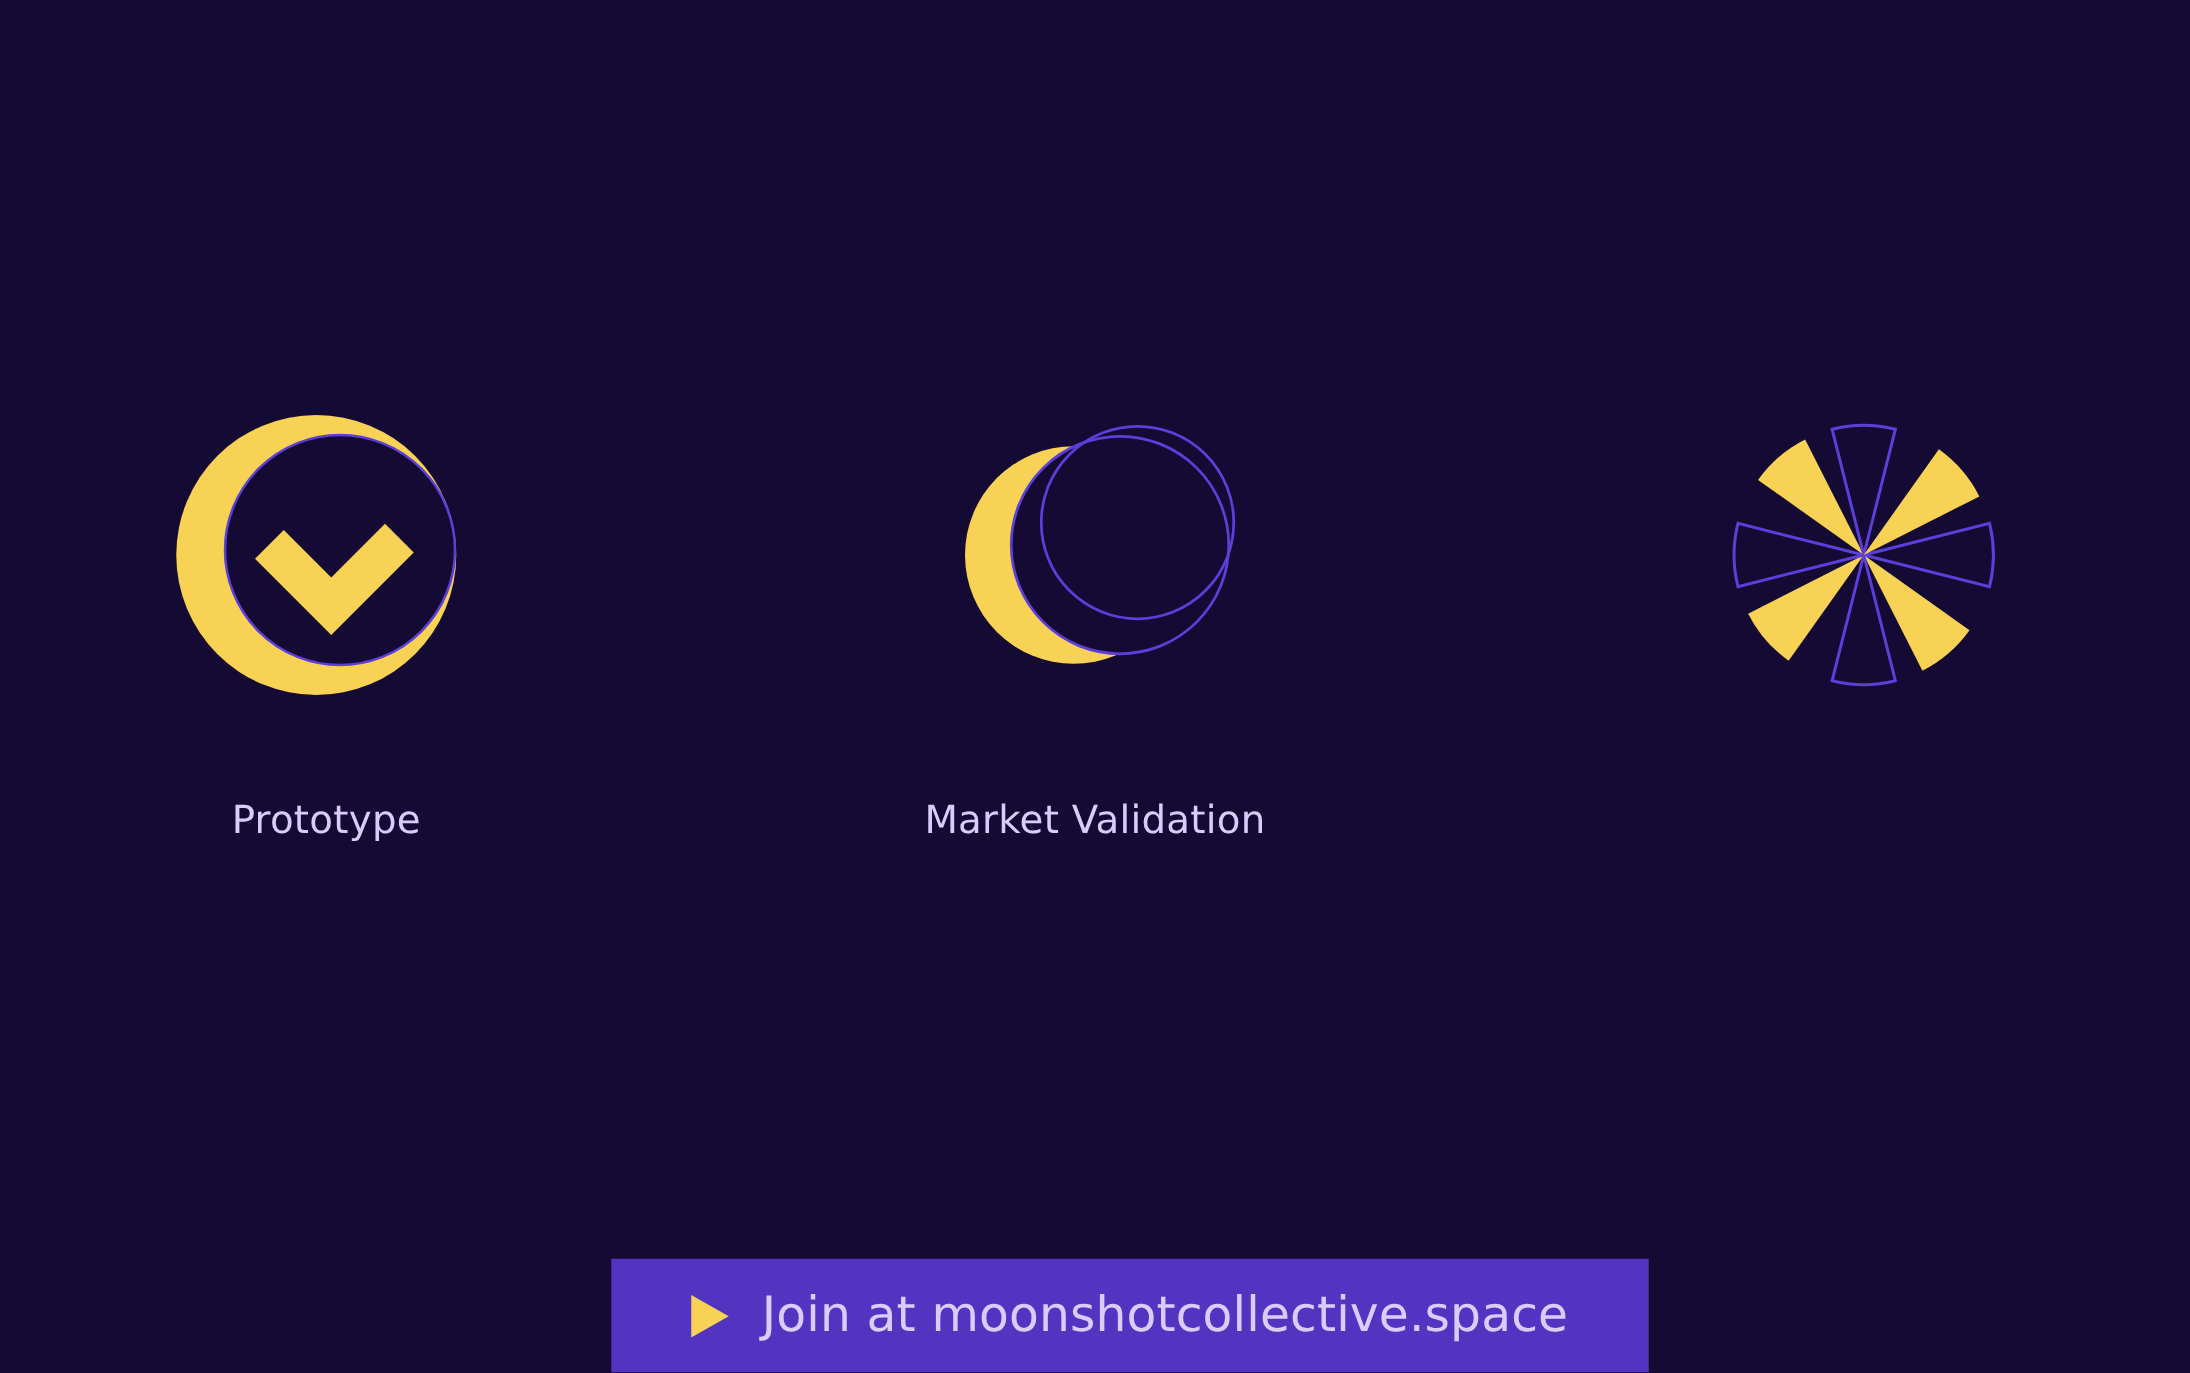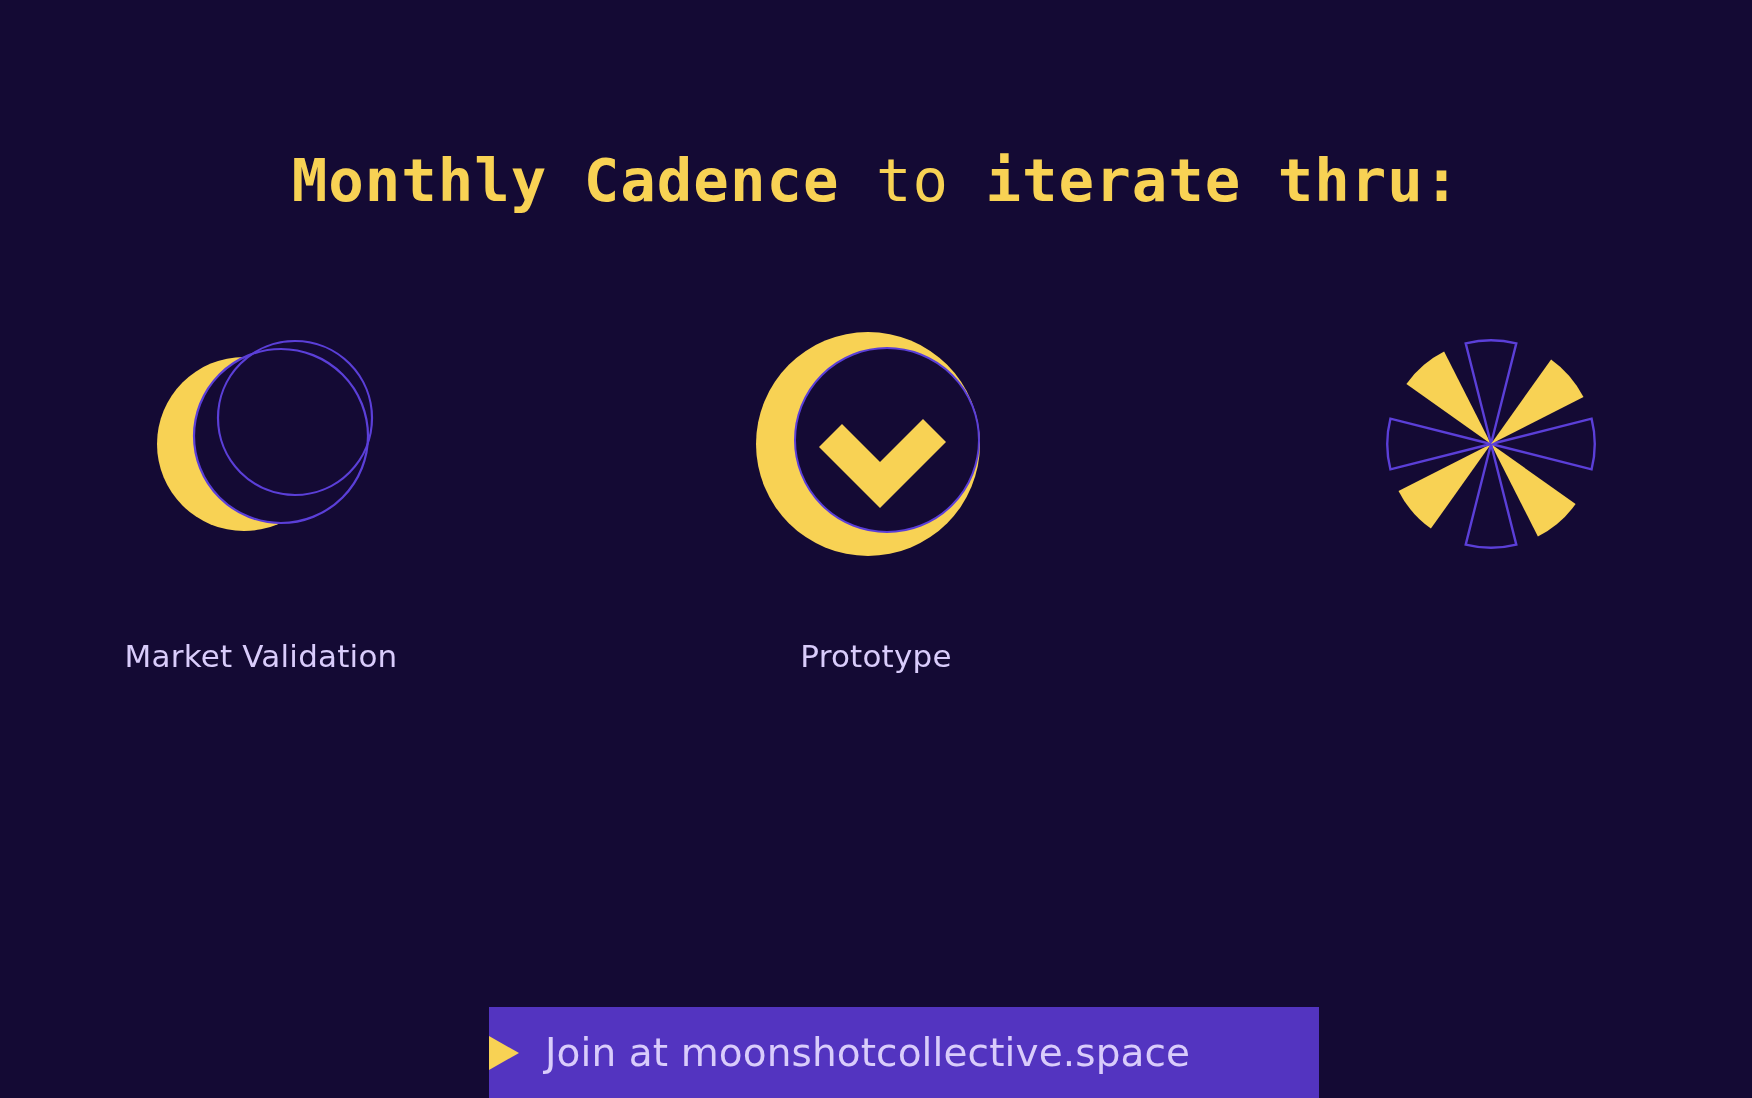--- a/index.html
+++ b/index.html
@@ -75,21 +75,21 @@
   
   .cta {
     position: absolute;
     left: 489px;
     top: 1007px;
     width: 830px;
     height: 91px;
     background: #5334c0;
     display: flex;
     align-items: center;
-    justify-content: flex-start;
+    justify-content: center;
     gap: 26px;
     box-sizing: border-box;
   }
   .cta-play {
     width: 0; height: 0;
     border-left: 30px solid #f8d254;
     border-top: 17px solid transparent;
     border-bottom: 17px solid transparent;
     flex: 0 0 auto;
   }
@@ -100,62 +100,57 @@
     color: #d9ccfb;
     letter-spacing: 0.1px;
     white-space: nowrap;
   }
 </style>
 </head>
 <body>
 
 <div class="slide">
 
-  <div class="title">
-    <span class="t-strong">Monthly Cadence</span>
-    <span class="t-light">to</span>
-    <span class="t-strong">iterate thru:</span>
-  </div>
 
   <div class="icon-row">
+
+    <div class="icon-cell">
+      <div class="icon-art">
+        <svg viewBox="0 0 252 252" xmlns="http://www.w3.org/2000/svg">
+          <defs>
+            <mask id="m2">
+              <rect x="0" y="0" width="252" height="252" fill="black"></rect>
+              <circle cx="118" cy="126" r="112" fill="white"></circle>
+              <circle cx="137" cy="122" r="92" fill="black"></circle>
+            </mask>
+          </defs>
+          <rect x="0" y="0" width="252" height="252" fill="#f8d254" mask="url(#m2)"></rect>
+          <circle cx="137" cy="122" r="92" fill="none" stroke="#5b3fd8" stroke-width="2"></circle>
+          <path d="M 92 106 L 130 144 L 173 101 L 196 124 L 130 190 L 69 129 Z" fill="#f8d254"></path>
+        </svg>
+      </div>
+      <div class="icon-label">Prototype</div>
+    </div>
 
     <div class="icon-cell">
       <div class="icon-art">
         <svg viewBox="0 0 252 252" xmlns="http://www.w3.org/2000/svg">
           <defs>
             <mask id="m1">
               <rect x="0" y="0" width="252" height="252" fill="black"></rect>
               <circle cx="109" cy="126" r="87" fill="white"></circle>
               <circle cx="146" cy="118" r="87" fill="black"></circle>
             </mask>
           </defs>
           <rect x="0" y="0" width="252" height="252" fill="#f8d254" mask="url(#m1)"></rect>
           <circle cx="146" cy="118" r="87" fill="none" stroke="#5b3fd8" stroke-width="2.2"></circle>
           <circle cx="160" cy="100" r="77" fill="none" stroke="#5b3fd8" stroke-width="2.2"></circle>
         </svg>
       </div>
       <div class="icon-label">Market Validation</div>
-    </div>
-
-    <div class="icon-cell">
-      <div class="icon-art">
-        <svg viewBox="0 0 252 252" xmlns="http://www.w3.org/2000/svg">
-          <defs>
-            <mask id="m2">
-              <rect x="0" y="0" width="252" height="252" fill="black"></rect>
-              <circle cx="118" cy="126" r="112" fill="white"></circle>
-              <circle cx="137" cy="122" r="92" fill="black"></circle>
-            </mask>
-          </defs>
-          <rect x="0" y="0" width="252" height="252" fill="#f8d254" mask="url(#m2)"></rect>
-          <circle cx="137" cy="122" r="92" fill="none" stroke="#5b3fd8" stroke-width="2"></circle>
-          <path d="M 92 106 L 130 144 L 173 101 L 196 124 L 130 190 L 69 129 Z" fill="#f8d254"></path>
-        </svg>
-      </div>
-      <div class="icon-label">Prototype</div>
     </div>
 
 
     <div class="icon-cell">
       <div class="icon-art">
         <svg viewBox="0 0 252 252" xmlns="http://www.w3.org/2000/svg">
           <g transform="translate(126,126)">
 
             <path d="M 0 0 L 100.6 -25.3 A 103.7 103.7 0 0 1 100.6 25.3 Z" fill="none" stroke="#5b3fd8" stroke-width="2.4"></path>
             <path d="M 0 0 L 84.6 60.1 A 103.7 103.7 0 0 1 46.9 92.5 Z" fill="#f8d254"></path>

